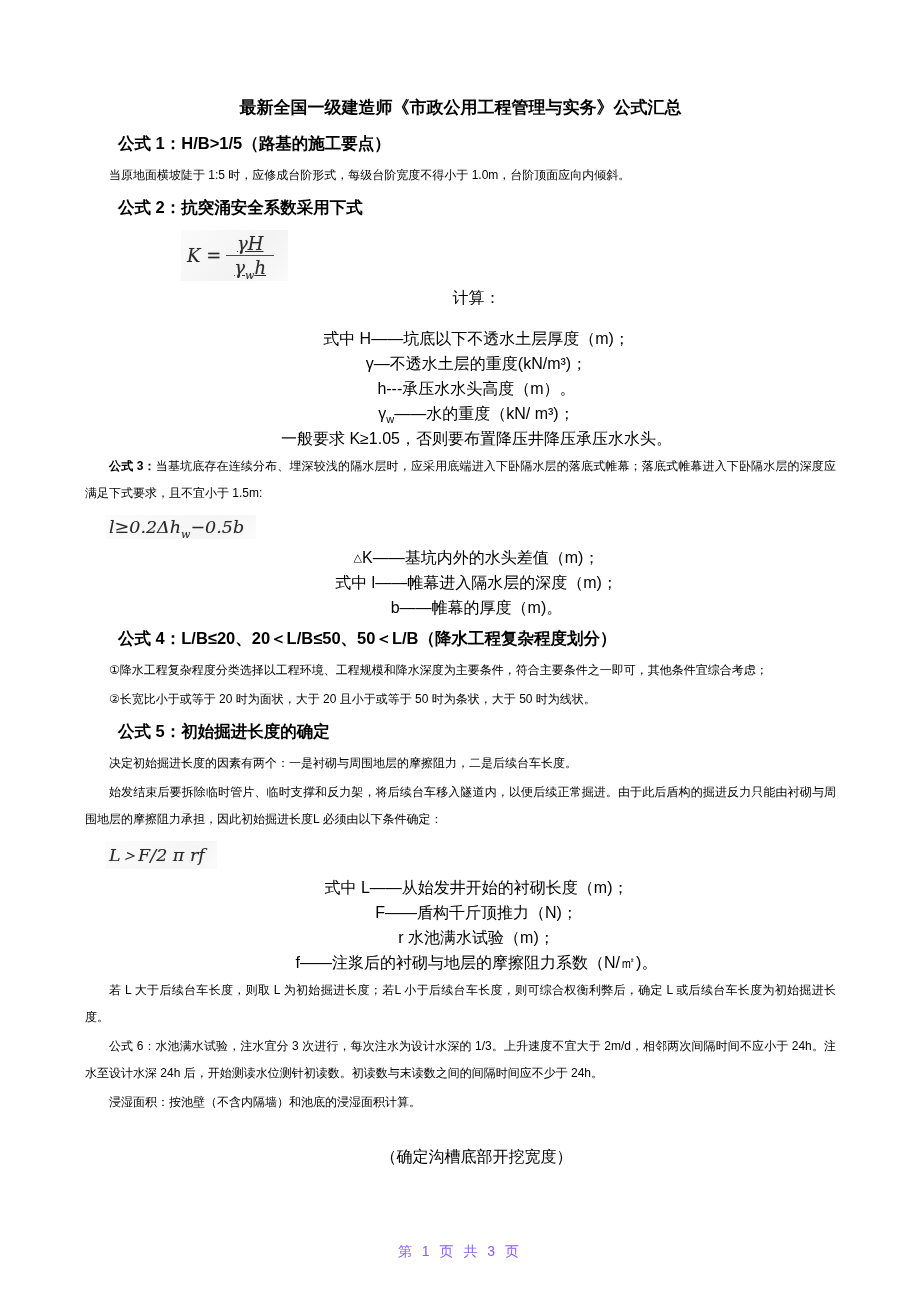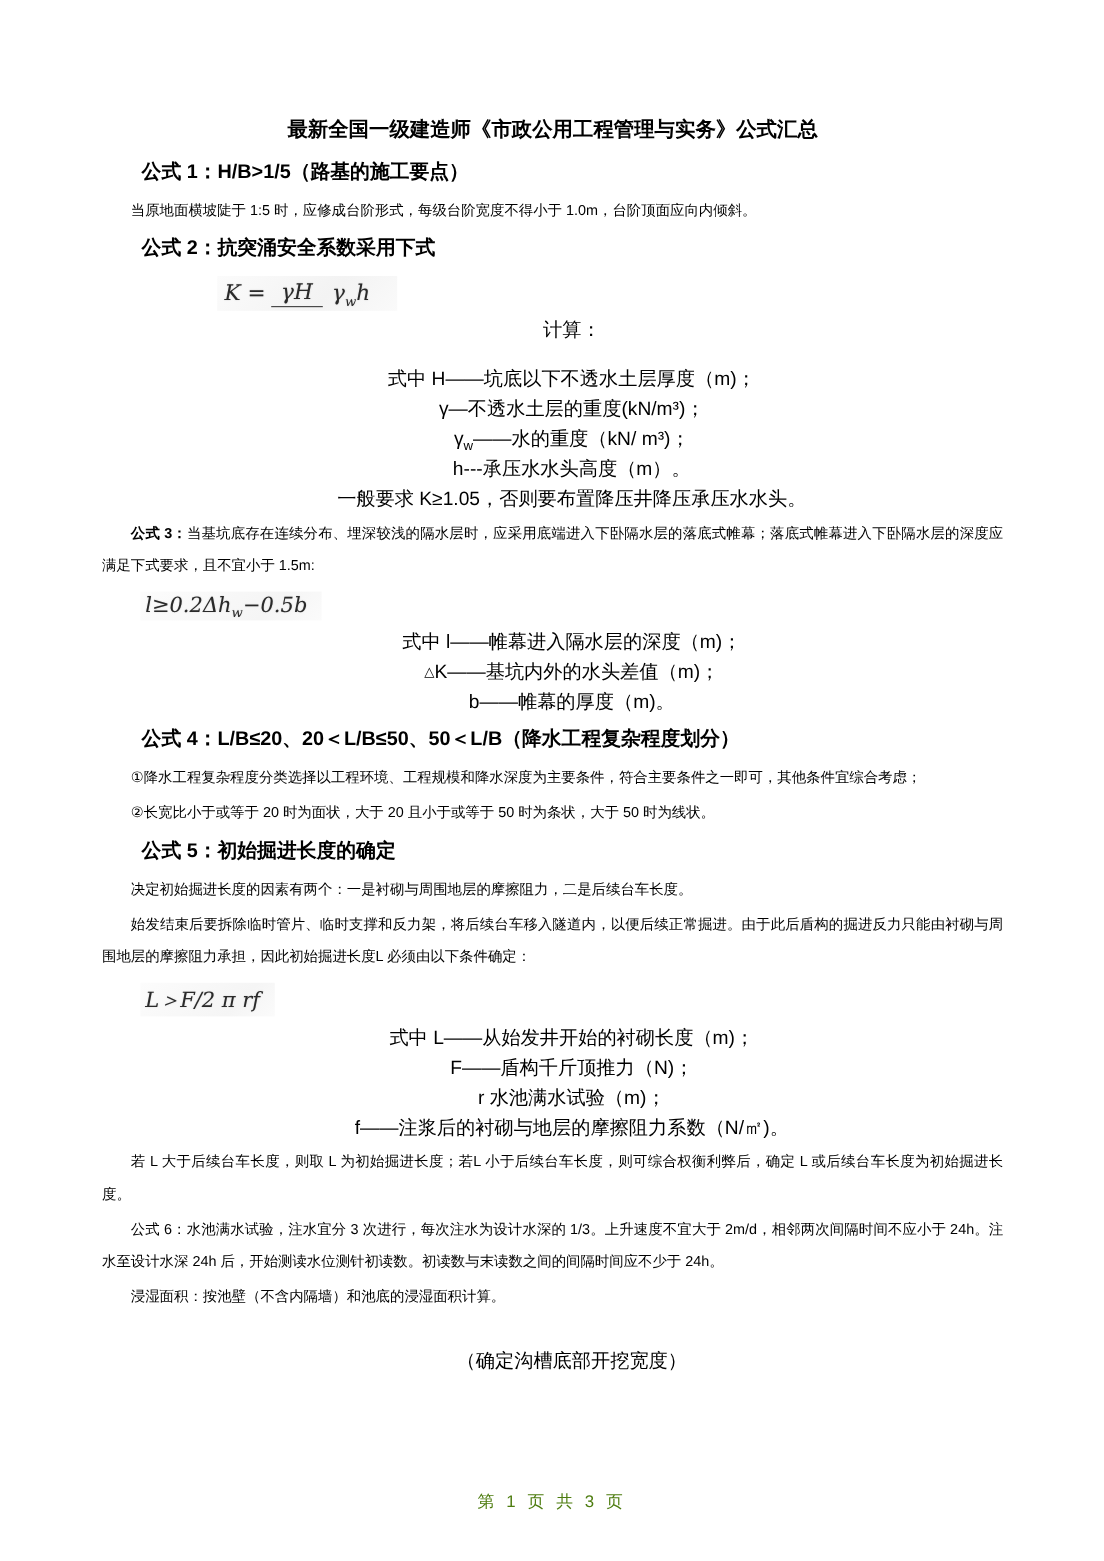--- a/index.html
+++ b/index.html
@@ -55,46 +55,47 @@
     font-style:italic;
     font-size:18px;
     color:#2a2a2a;
     background:linear-gradient(135deg,#fbfbfb 0%,#f3f3f3 60%,#fafafa 100%);
     padding:3px 14px 3px 6px;
     text-shadow:0 0 1px rgba(90,90,90,0.45);
   }
   .formula-row{display:flex;align-items:center;}
   .frac{
     display:inline-flex;
-    flex-direction:row;
+    flex-direction:column;
     text-align:center;
     margin-left:5px;
     vertical-align:middle;
+    text-decoration:underline;
   }
   .frac .num{padding:0 8px 1px 8px;border-bottom:1.5px solid #4a4a4a;}
   .frac .den{padding:1px 8px 0 8px;}
   .expr-block{
-    margin:6px 0 6px 32px;
+    margin:6px 0 6px 20px;
     display:inline-block;
     font-family:"DejaVu Serif","Liberation Serif",serif;
     font-style:italic;
     font-size:17.5px;
     color:#2a2a2a;
     background:linear-gradient(135deg,#fcfcfc 0%,#f5f5f5 70%,#fbfbfb 100%);
     padding:2px 12px 2px 4px;
     text-shadow:0 0 1px rgba(90,90,90,0.4);
   }
   .wrap-left{display:block;}
   .footer{
     position:absolute;
     left:0;right:0;
     bottom:40px;
     text-align:center;
     font-size:14px;
-    color:#4d7c0f;
+    color:#8b5cf6;
     letter-spacing:3px;
     font-family:"Liberation Sans","DejaVu Sans",sans-serif;
   }
 </style>
 </head>
 <body>
 
 <div class="page">
 
   <div class="title">最新全国一级建造师《市政公用工程管理与实务》公式汇总</div>
@@ -112,32 +113,32 @@
         <span class="den"><span>γ</span><sub>w</sub><span>h</span></span>
       </span>
     </span>
   </div>
 
   <p class="line">计算：</p>
   <div class="gap-md"></div>
 
   <p class="line">式中 H——坑底以下不透水土层厚度（m)；</p>
   <p class="line">γ—不透水土层的重度(kN/m³)；</p>
+  <p class="line">h---承压水水头高度（m）。</p>
   <p class="line"><span>γ</span><sub>w</sub><span>——水的重度（kN/ m³)；</span></p>
-  <p class="line">h---承压水水头高度（m）。</p>
   <p class="line">一般要求 K≥1.05，否则要布置降压井降压承压水水头。</p>
 
   <p class="p"><b>公式 3：</b><span>当基坑底存在连续分布、埋深较浅的隔水层时，应采用底端进入下卧隔水层的落底式帷幕；落底式帷幕进入下卧隔水层的深度应满足下式要求，且不宜小于 1.5m:</span></p>
 
   <div class="wrap-left">
     <span class="expr-block"><span>l≥0.2Δh</span><sub>w</sub><span>−0.5b</span></span>
   </div>
 
+  <p class="line"><span class="small-delta">△</span><span>K——基坑内外的水头差值（m)；</span></p>
   <p class="line">式中 l——帷幕进入隔水层的深度（m)；</p>
-  <p class="line"><span class="small-delta">△</span><span>K——基坑内外的水头差值（m)；</span></p>
   <p class="line">b——帷幕的厚度（m)。</p>
 
   <p class="h">公式 4：L/B≤20、20＜L/B≤50、50＜L/B（降水工程复杂程度划分）</p>
   <p class="p">①降水工程复杂程度分类选择以工程环境、工程规模和降水深度为主要条件，符合主要条件之一即可，其他条件宜综合考虑；</p>
   <p class="p">②长宽比小于或等于 20 时为面状，大于 20 且小于或等于 50 时为条状，大于 50 时为线状。</p>
 
   <p class="h">公式 5：初始掘进长度的确定</p>
   <p class="p">决定初始掘进长度的因素有两个：一是衬砌与周围地层的摩擦阻力，二是后续台车长度。</p>
   <p class="p">始发结束后要拆除临时管片、临时支撑和反力架，将后续台车移入隧道内，以便后续正常掘进。由于此后盾构的掘进反力只能由衬砌与周围地层的摩擦阻力承担，因此初始掘进长度L 必须由以下条件确定：</p>
 

